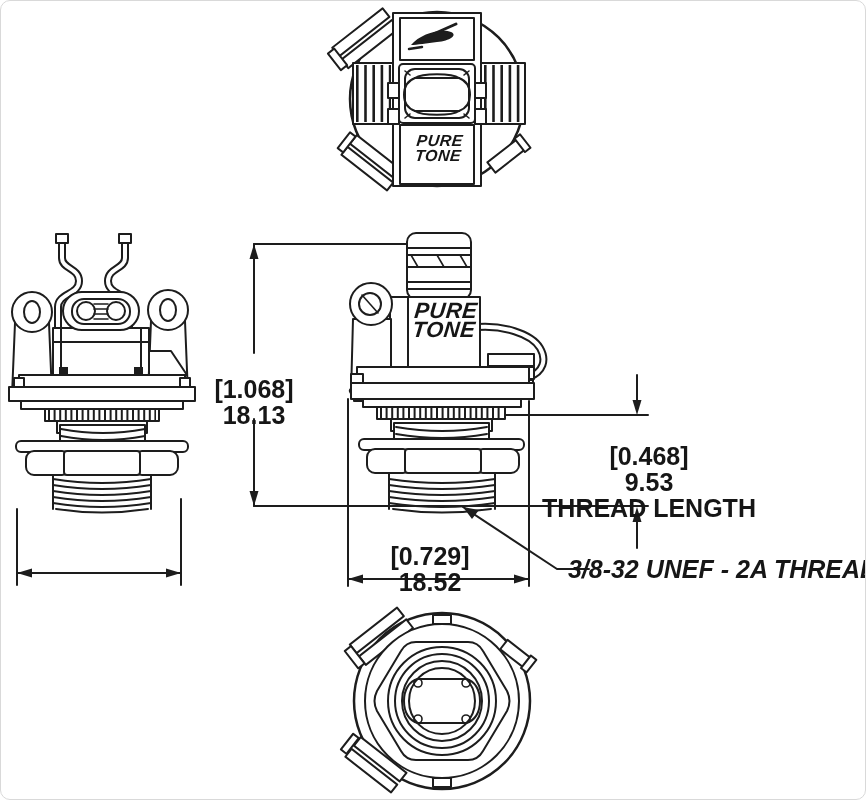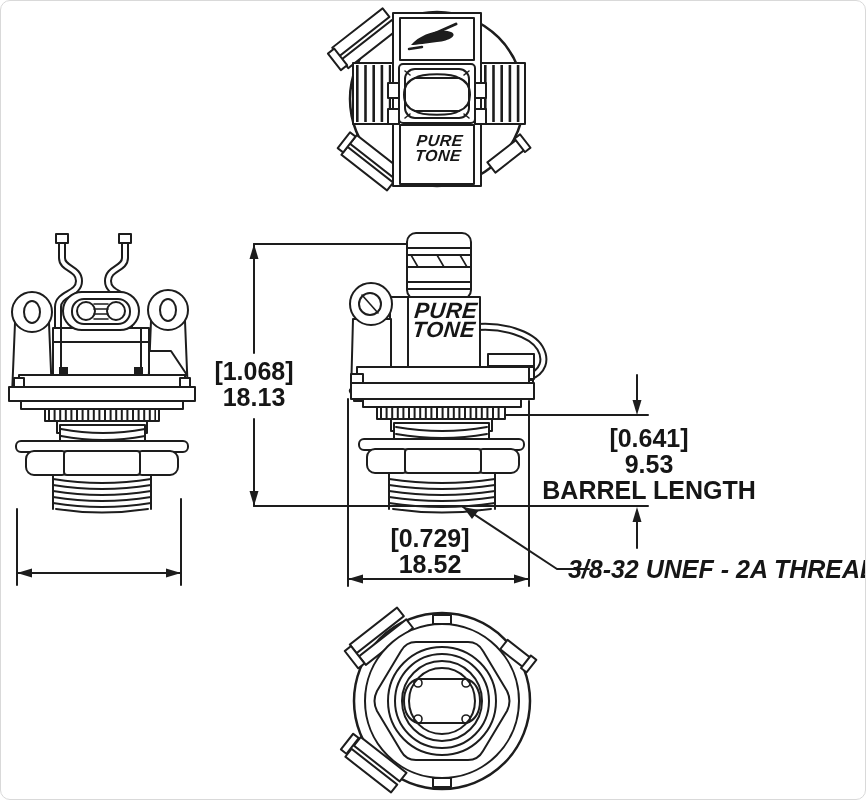--- a/index.html
+++ b/index.html
@@ -13,21 +13,21 @@
   svg .w{fill:#ffffff;}
   svg .b{fill:#1d1d1d;stroke:none;}
   svg .wire{stroke-width:8;}
   svg .wirein{stroke:#ffffff;stroke-width:4;}
   svg .knurl{stroke-width:11;stroke-dasharray:2 3.6;stroke-linecap:butt;}
   svg .stripes{stroke-width:57;stroke-dasharray:2.6 5.6;stroke-linecap:butt;}
   svg .hair{stroke-width:1.6;}
   .label{position:absolute;color:#161616;text-align:center;white-space:nowrap;
          transform:translateX(-50%);}
   .label span{display:block;}
-  .dim{font-weight:700;font-size:25px;line-height:26px;}
+  .dim{font-weight:700;font-size:25px;line-height:26px;margin-top:18px;}
   .thread{font-style:italic;font-weight:700;font-size:25px;}
   .brand{font-style:italic;font-weight:700;letter-spacing:.5px;
          transform:translateX(-50%) skewX(-6deg);}
   .brand-top{font-size:16px;line-height:15px;}
   .brand-side{font-size:22px;line-height:19px;}
 </style>
 </head>
 <body>
 
 <div id="stage">
@@ -257,23 +257,23 @@
     <polygon class="b" points="462,506 471,518 478,509"></polygon>
   </g>
 </svg>
 
 <div class="label dim" style="left:253px;top:357px;">
   <span>[1.068]</span>
   <span>18.13</span>
 </div>
 
 <div class="label dim" style="left:648px;top:424px;">
-  <span>[0.641]</span>
+  <span>[0.468]</span>
   <span>9.53</span>
-  <span>BARREL LENGTH</span>
+  <span>THREAD LENGTH</span>
 </div>
 
 <div class="label dim" style="left:429px;top:524px;">
   <span>[0.729]</span>
   <span>18.52</span>
 </div>
 
 
 <div class="label thread" style="left:722px;top:554px;">
   <span>3/8-32 UNEF - 2A THREAD</span>

